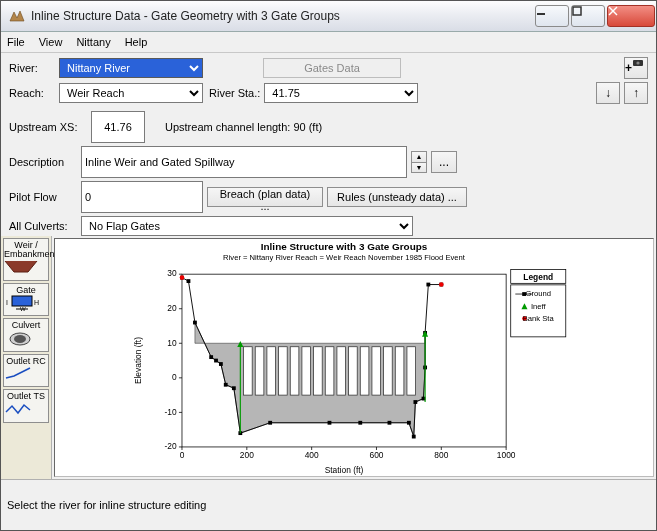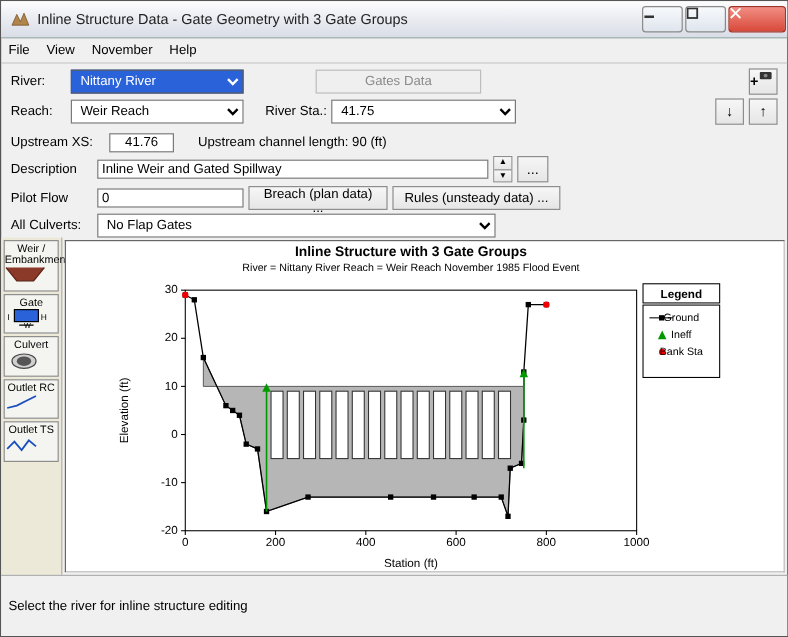--- a/index.html
+++ b/index.html
@@ -8,21 +8,21 @@
 .titlebar .ico{width:16px;height:16px;margin-right:6px}
 .titlebar .title{flex:1;color:#222;font-size:12px}
 .winbtns{display:flex}
 .winbtn{width:32px;height:20px;margin:0 1px;border:1px solid #8a8a8a;border-radius:3px;background:linear-gradient(#f7f9fc,#dfe5ee);display:flex;align-items:center;justify-content:center;font-size:10px;cursor:default}
 .winbtn.cl{width:46px;background:linear-gradient(#f28e84,#d8493a);color:#fff;border-color:#a23126}
 .menubar{height:20px;display:flex;align-items:center;padding:0 6px;gap:14px;border-bottom:1px solid #c8c8c8}
 .menubar span{cursor:default}
 .form{padding:4px 8px 0 8px;display:flex;flex-direction:column;gap:3px}
 .row{display:flex;align-items:center;gap:4px}
 .lbl{display:inline-block}
-select,input,button{font-family:inherit;font-size:11px;height:16px;box-sizing:border-box;border:1px solid #7a7a7a;background:#fff;padding:1px 3px}
+select,input,button{font-family:inherit;font-size:11px;height:32px;box-sizing:border-box;border:1px solid #7a7a7a;background:#fff;padding:1px 3px}
 select{height:20px}
 .river-sel{width:144px;background:#2a62d9;color:#fff;border:1px solid #5a5a5a}
 .reach-sel{width:144px}
 .sta-sel{width:154px}
 .apply{width:138px;height:20px;background:#efefef;border:1px solid #bdbdbd;color:#8a8a8a}
 .iconbtn{width:22px;height:20px;border:1px solid #8e8e8e;background:linear-gradient(#f6f6f6,#e6e6e6);display:inline-flex;align-items:center;justify-content:center;font-size:12px;cursor:default}
 .ux-box{width:54px;text-align:center}
 .desc{width:326px}
 .pf{width:122px}
 .btn{height:20px;background:linear-gradient(#f6f6f6,#e6e6e6);border:1px solid #8e8e8e;padding:0 6px;cursor:default}
@@ -62,21 +62,21 @@
             <line x1="1" y1="1" x2="9" y2="9" stroke="#fff" stroke-width="1.5"></line>
             <line x1="9" y1="1" x2="1" y2="9" stroke="#fff" stroke-width="1.5"></line>
           </svg>
         </div>
     </div>
   </div>
 
   <div class="menubar">
     <span>File</span>
     <span>View</span>
-    <span>November</span>
+    <span>Nittany</span>
     <span>Help</span>
   </div>
 
   <div class="form">
     <div class="row">
       <span class="lbl" style="width:46px">River:</span>
       <select class="river-sel"><option>Nittany River</option></select>
       <span style="width:52px"></span>
       <button class="apply">Gates Data</button>
       <span style="flex:1"></span>
@@ -84,21 +84,21 @@
           <b>+</b>
           <svg width="10" height="9" style="margin-left:1px">
             <rect x="0" y="2" width="10" height="6" rx="1" fill="#333"></rect>
             <circle cx="5" cy="5" r="1.6" fill="#888"></circle>
           </svg>
         </span>
     </div>
     <div class="row">
       <span class="lbl" style="width:46px">Reach:</span>
       <select class="reach-sel"><option>Weir Reach</option></select>
-      <span class="lbl" style="margin-left:14px">River Sta.:</span>
+      <span class="lbl" style="margin-left:2px">River Sta.:</span>
       <select class="sta-sel"><option>41.75</option></select>
       <span style="flex:1"></span>
       <span class="iconbtn">↓</span>
       <span class="iconbtn">↑</span>
     </div>
     <div class="row" style="margin-top:4px">
       <span class="lbl" style="width:78px">Upstream XS:</span>
       <input class="ux-box" value="41.76" style="">
       <span style="width:12px"></span>
       <span class="lbl">Upstream channel length: 90 (ft)</span>

